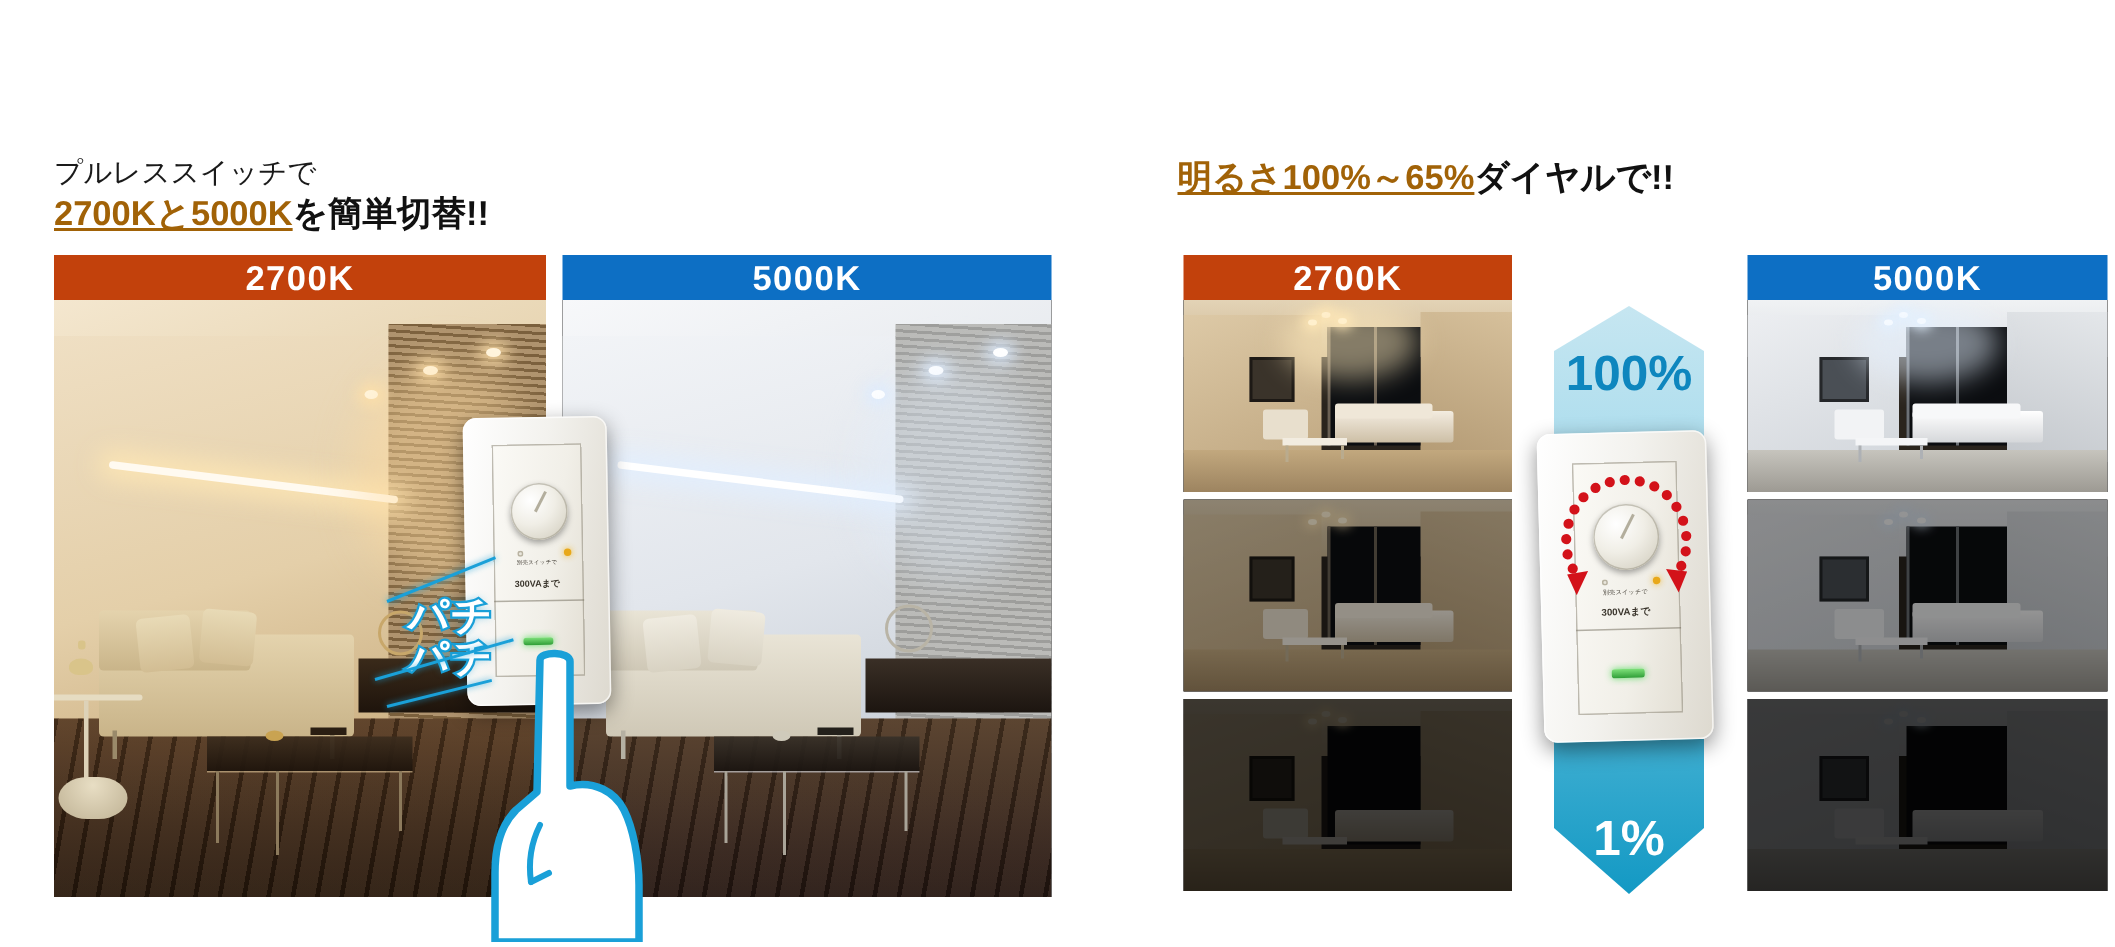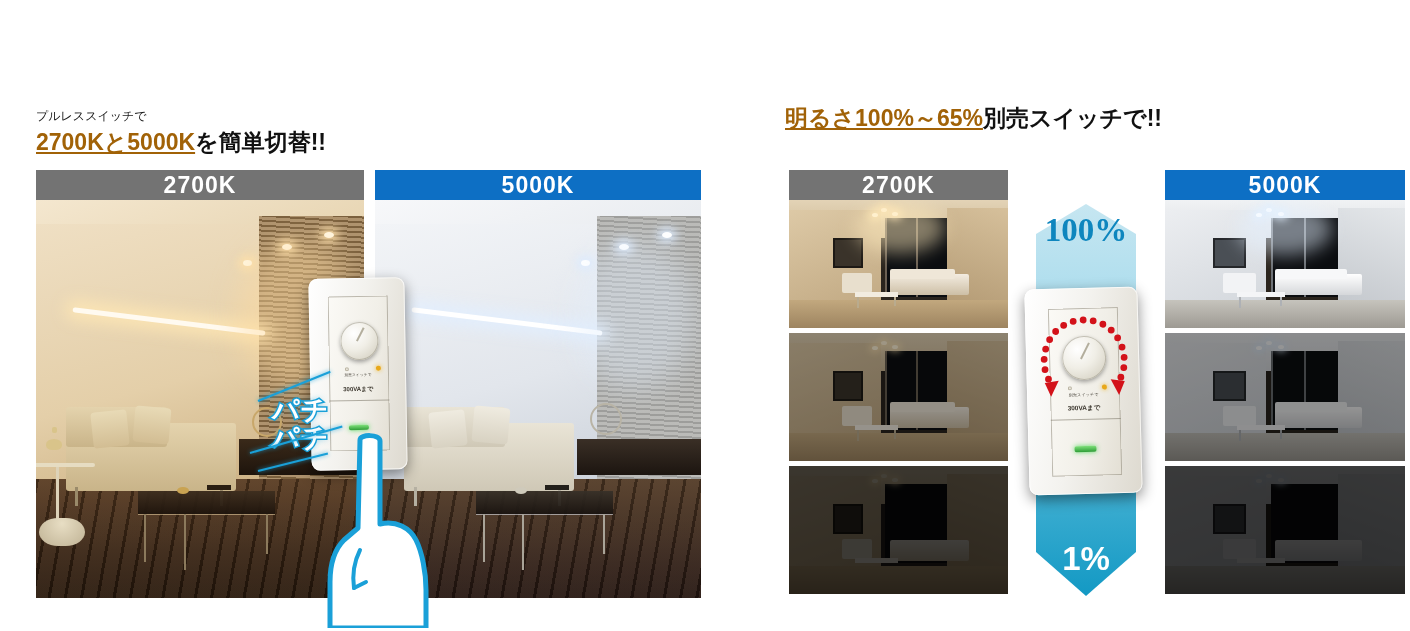--- a/index.html
+++ b/index.html
@@ -16,31 +16,31 @@
   .main-title{
     position:absolute;left:36px;top:14px;
     font-size:62px;line-height:72px;font-weight:400;
     color:#1279BC;
     letter-spacing:2px;
     white-space:nowrap;
   }
 
   
   .sub-block{position:absolute;white-space:nowrap;}
-  .sub-line1{font-size:12px;color:#1a1a1a;line-height:24px;font-weight:400;}
+  .sub-line1{font-size:19px;color:#1a1a1a;line-height:24px;font-weight:400;}
   .sub-line2{font-size:23px;line-height:29px;font-weight:bold;color:#111;}
   .hl{color:#a16207;text-decoration:underline;}
 
   
   .bar{
     position:absolute;height:30px;
     display:flex;align-items:center;justify-content:center;
     color:#ffffff;font-size:23px;font-weight:bold;letter-spacing:1px;
   }
-  .bar.orange{background:#737373;}
+  .bar.orange{background:#c2410c;}
   .bar.blue{background:#0D6FC4;}
 
   .mid-label{
     position:absolute;
     font-size:24px;font-weight:bold;color:#1279BC;
     white-space:nowrap;text-align:center;
   }
 
   
   .photo{position:absolute;overflow:hidden;background:#000;}
@@ -273,21 +273,21 @@
     <svg width="140" height="196" viewBox="0 0 140 196">
       <path d="M42 8 C42 2, 62 2, 62 9 L62 92 C78 88, 92 96, 98 108
                C104 120, 108 140, 108 158 L108 196 L12 196 L12 150
                C12 130, 18 116, 26 108 L40 96 Z" fill="#ffffff" stroke="#1aa0d8" stroke-width="5" stroke-linejoin="round"></path>
       <path d="M42 118 C36 130, 34 142, 36 156" fill="none" stroke="#1aa0d8" stroke-width="4" stroke-linecap="round"></path>
       <path d="M36 156 L48 150" fill="none" stroke="#1aa0d8" stroke-width="4" stroke-linecap="round"></path>
     </svg>
   </div>
 
   <div class="sub-block" style="left:785px;top:104px;">
-    <div class="sub-line2"><span class="hl">明るさ100%～65%</span><span>別売スイッチで!!</span></div>
+    <div class="sub-line2"><span class="hl">明るさ100%～65%</span><span>ダイヤルで!!</span></div>
   </div>
 
   <div class="bar orange" style="left:789px;top:170px;width:219px;">
     <span>2700K</span>
   </div>
   <div class="bar blue" style="left:1165px;top:170px;width:240px;">
     <span>5000K</span>
   </div>
 
   <div class="arrow-wrap" style="left:1032px;top:204px;width:108px;height:392px;">
@@ -296,21 +296,21 @@
         <linearGradient id="arrGrad" x1="0" y1="0" x2="0" y2="1">
           <stop offset="0%" stop-color="#C6E6F1"></stop>
           <stop offset="28%" stop-color="#A9DCED"></stop>
           <stop offset="60%" stop-color="#55B9D8"></stop>
           <stop offset="100%" stop-color="#1399C4"></stop>
         </linearGradient>
       </defs>
       <path d="M54 0 L104 30 L104 348 L54 392 L4 348 L4 30 Z" fill="url(#arrGrad)"></path>
     </svg>
   </div>
-  <div class="pct pct-top" style="left:1032px;top:212px;width:108px;font-family:Liberation Serif, serif;">100%</div>
+  <div class="pct pct-top" style="left:1032px;top:230px;width:108px;">100%</div>
   <div class="pct pct-bot" style="left:1032px;top:540px;width:108px;">1%</div>
 
   <div class="switch" style="left:1027px;top:288px;width:113px;height:206px;transform:rotate(-1.5deg);">
     <div class="sw-inner" style="left:23px;top:20px;width:70px;height:168px;"></div>
     <div class="sw-div" style="left:23px;top:131px;width:70px;"></div>
 
     <div style="position:absolute;left:12px;top:26px;width:92px;height:92px;">
       <svg width="92" height="92" viewBox="0 0 92 92">
         <g fill="#D3121A">
           <circle cx="46" cy="6" r="3.4"></circle>

